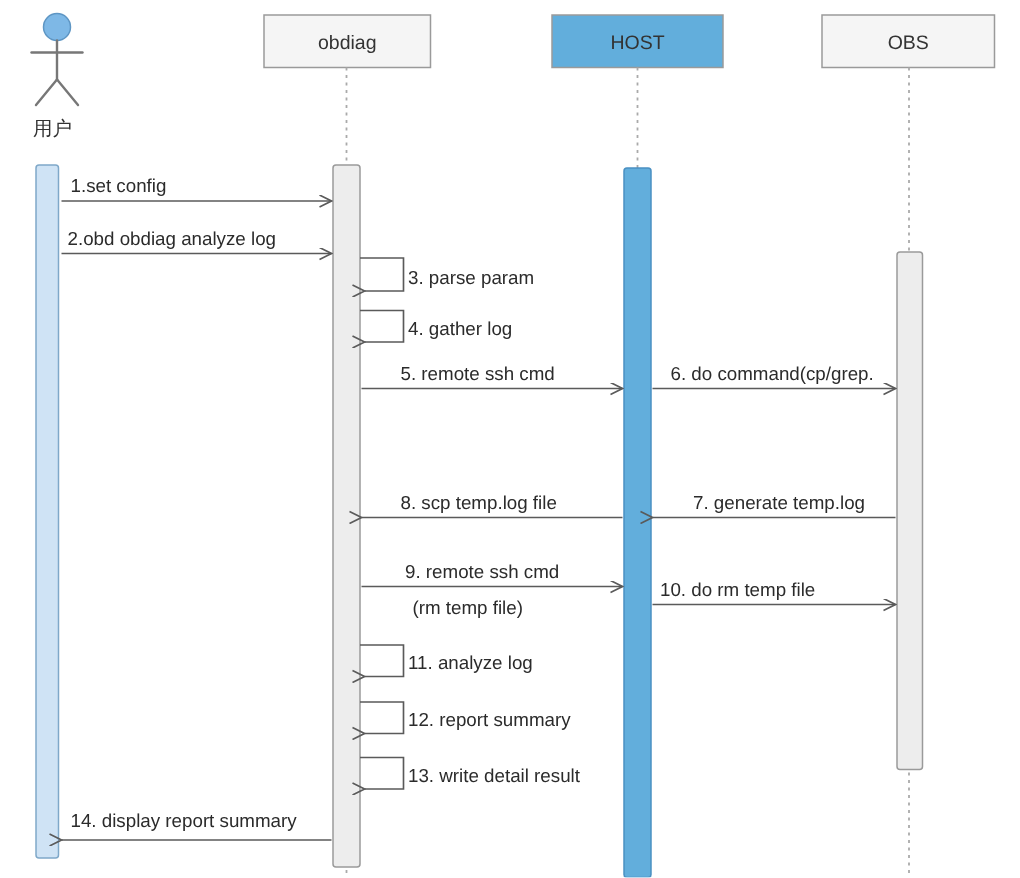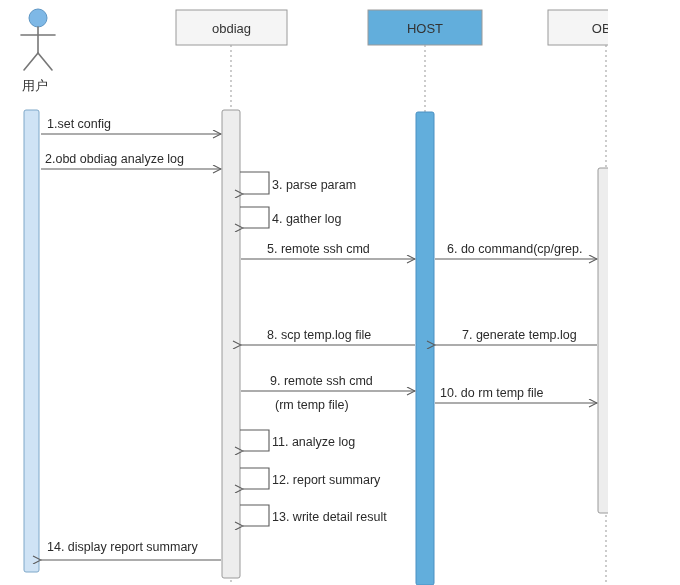--- a/index.html
+++ b/index.html
@@ -5,21 +5,21 @@
   html, body {
     margin: 0;
     padding: 0;
     background: #ffffff;
   }
   body {
     font-family: "Liberation Sans", "DejaVu Sans", sans-serif;
   }
   #diagram-root {
     position: relative;
-    width: 608px;
+    width: 680px;
     height: 585px;
     background: #ffffff;
     overflow: hidden;
   }
   #seq-svg {
     position: absolute;
     top: 0;
     left: 0;
     width: 680px;
     height: 585px;

